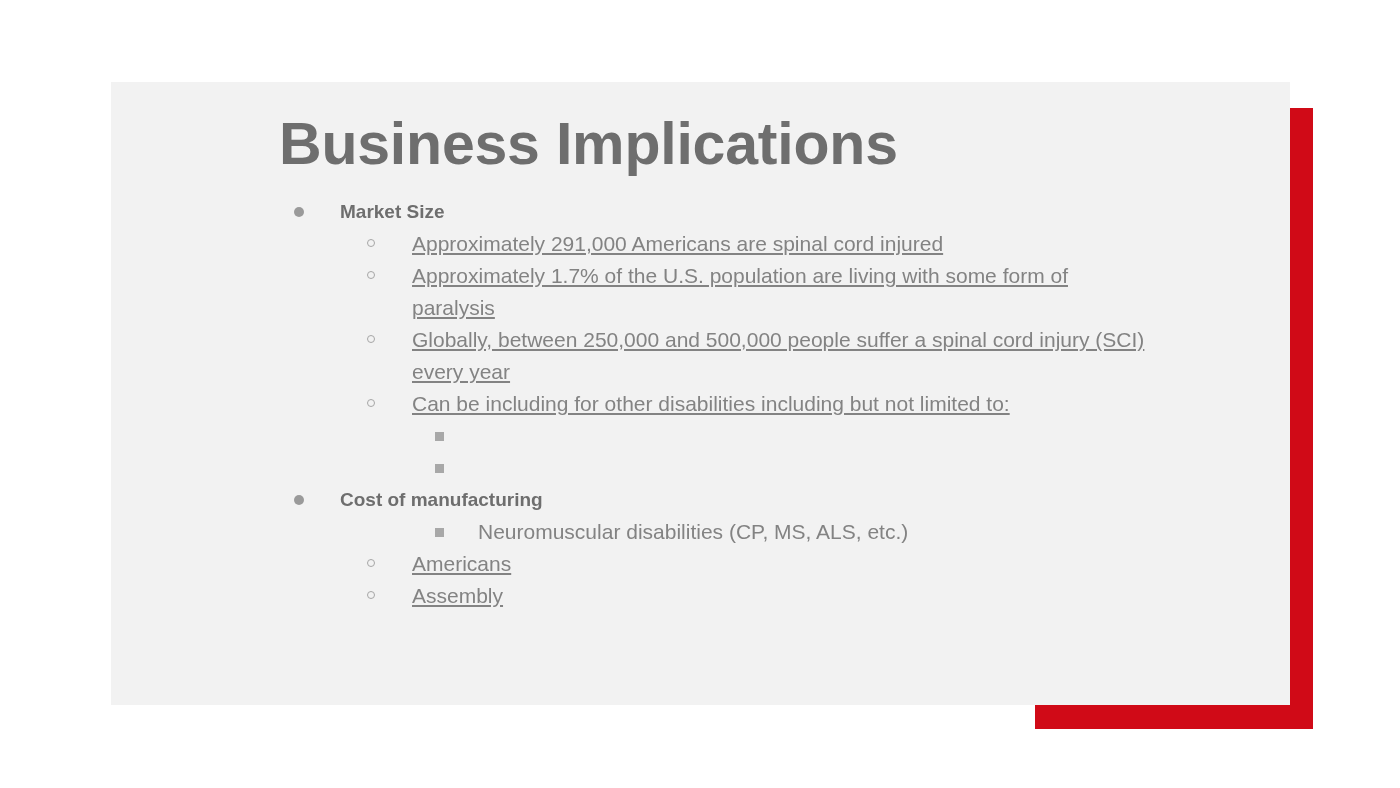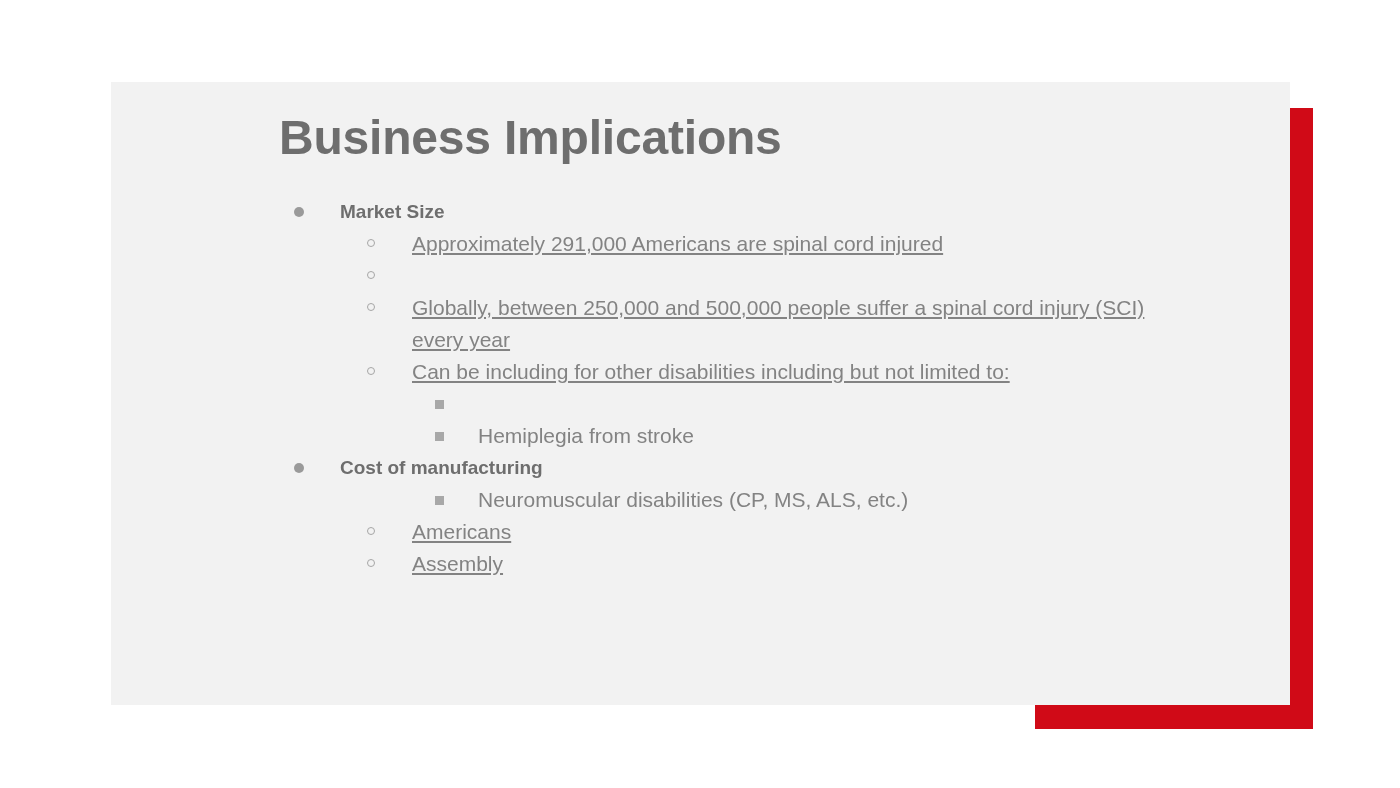--- a/index.html
+++ b/index.html
@@ -49,21 +49,21 @@
     top: 82px;
     width: 1179px;
     height: 623px;
     background: #F2F2F2;
   }
 
   .slide-title {
     position: absolute;
     left: 279px;
     top: 110px;
-    font-size: 48px;
+    font-size: 59px;
     font-weight: bold;
     color: #6E6E6E;
     letter-spacing: -0.2px;
     white-space: nowrap;
   }
 
   .body-content {
     position: absolute;
     left: 283px;
     top: 196px;
@@ -157,35 +157,35 @@
       <div class="bullet-row lvl1">
         <span class="marker"></span>
         <span class="bullet-text">Market Size</span>
       </div>
       <div class="bullet-row lvl2">
         <span class="marker"></span>
         <span class="bullet-text">Approximately 291,000 Americans are spinal cord injured</span>
       </div>
       <div class="bullet-row lvl2">
         <span class="marker"></span>
+        <span class="bullet-text">Approximately 1.7% of the U.S. population are living with some form of paralysis</span>
       </div>
       <div class="bullet-row lvl2">
         <span class="marker"></span>
         <span class="bullet-text">Globally, between 250,000 and 500,000 people suffer a spinal cord injury (SCI) every year</span>
       </div>
       <div class="bullet-row lvl2">
         <span class="marker"></span>
         <span class="bullet-text">Can be including for other disabilities including but not limited to:</span>
       </div>
       <div class="bullet-row lvl3">
         <span class="marker"></span>
       </div>
       <div class="bullet-row lvl3">
         <span class="marker"></span>
-        <span class="bullet-text">Hemiplegia from stroke</span>
       </div>
       <div class="bullet-row lvl1">
         <span class="marker"></span>
         <span class="bullet-text">Cost of manufacturing</span>
       </div>
       <div class="bullet-row lvl3">
         <span class="marker"></span>
         <span class="bullet-text">Neuromuscular disabilities (CP, MS, ALS, etc.)</span>
       </div>
       <div class="bullet-row lvl2">

